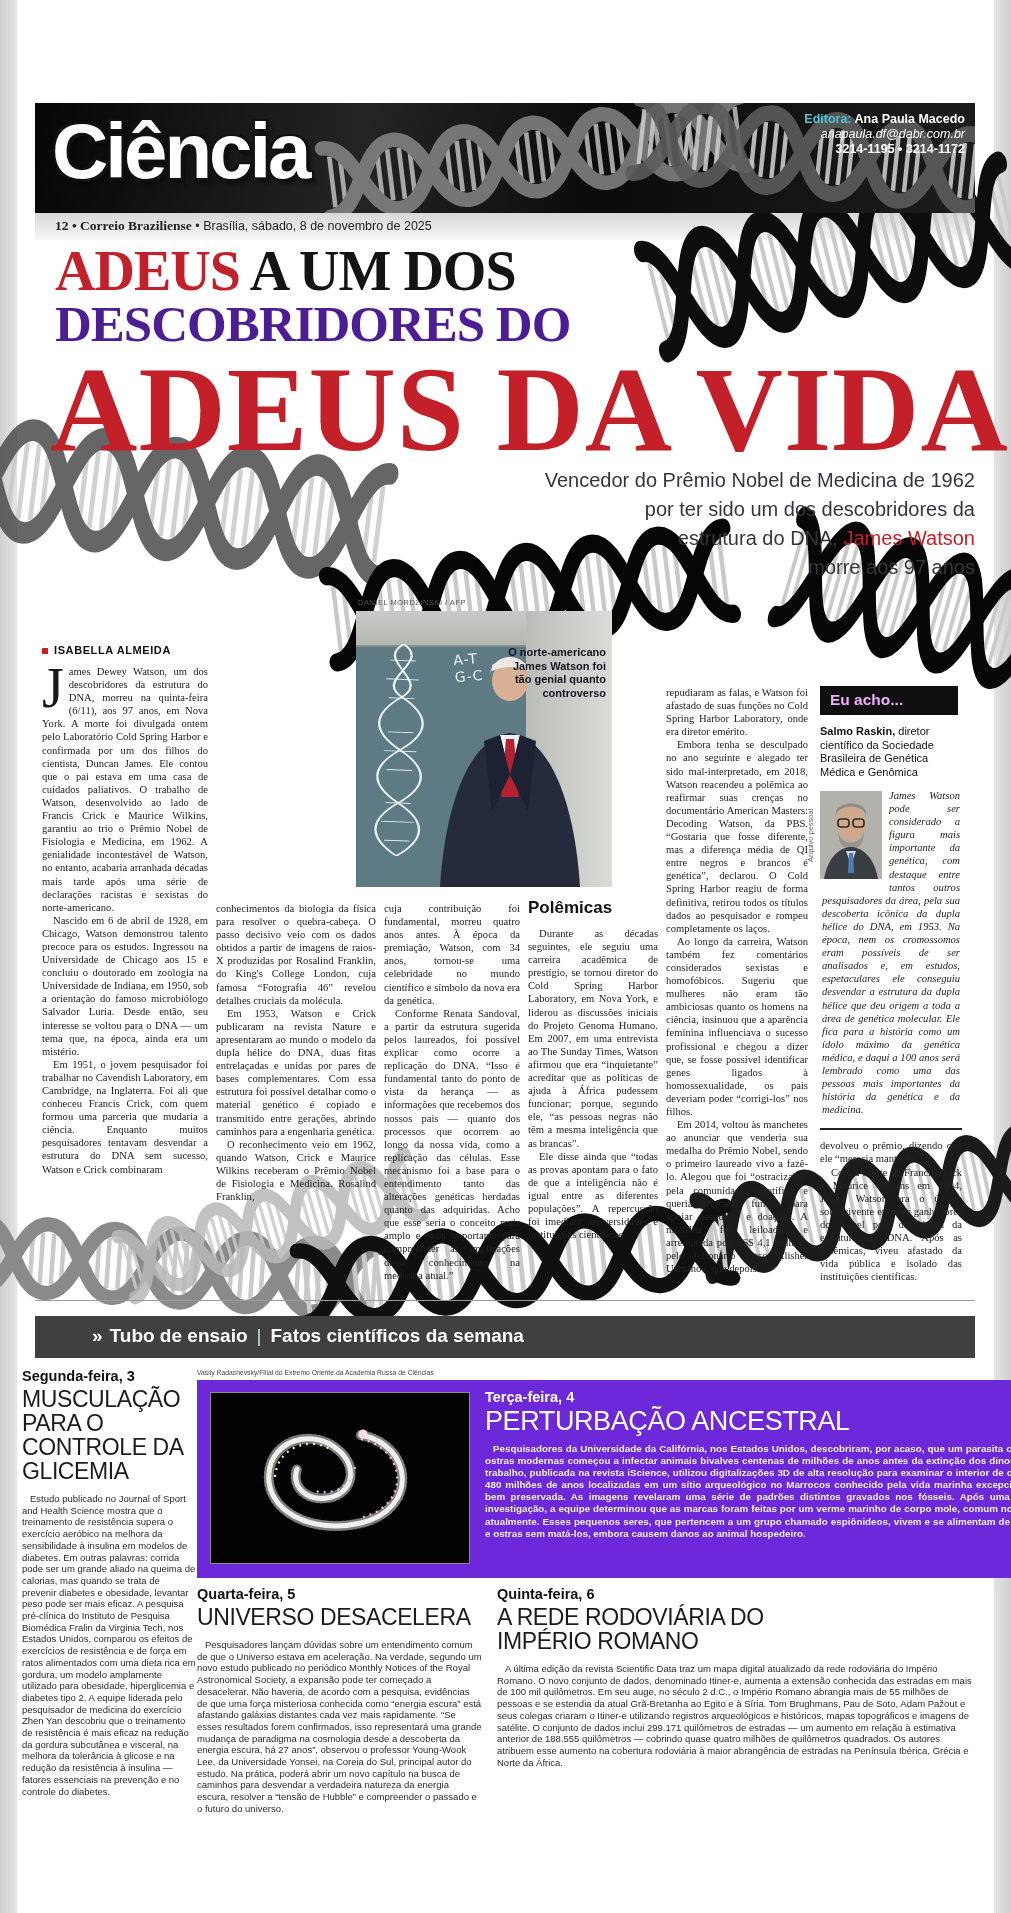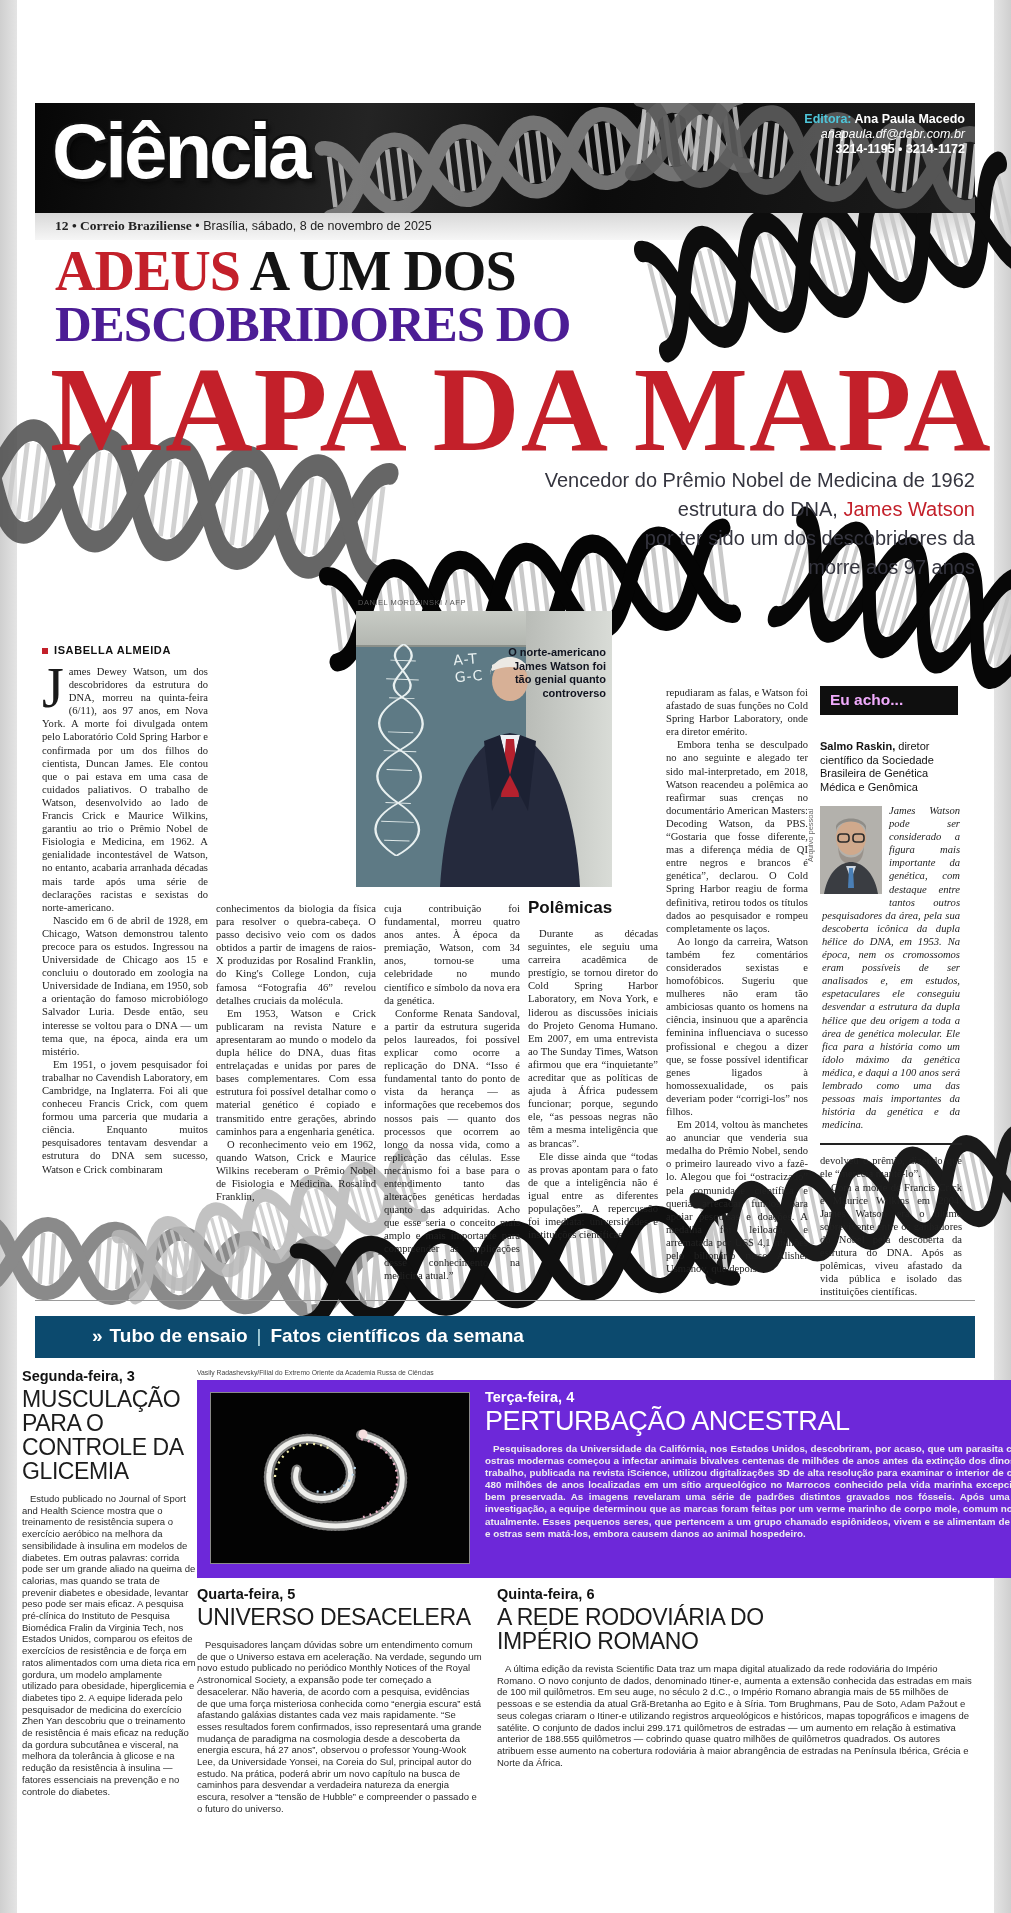--- a/index.html
+++ b/index.html
@@ -70,32 +70,32 @@
   .photo-caption{position:absolute;left:486px;top:646px;width:120px;z-index:5;text-align:right;
      font-family:"Liberation Sans",sans-serif;font-weight:700;font-size:11px;line-height:13.5px;color:#10131f;
      white-space:pre-line;}
   .chalk-helix{position:absolute;left:-62px;top:110px;width:212px;height:58px;transform:rotate(92deg);}
   .watson-fig{position:absolute;left:66px;bottom:0;width:168px;height:246px;}
 
   
   .sidebar{position:absolute;left:820px;top:686px;width:142px;z-index:2;}
   .sidebar-titlebox{background:#0f0f0f;color:#f0abfc;font-family:"Liberation Sans",sans-serif;font-weight:700;
      font-size:15.5px;padding:5px 10px 6px;width:118px;}
-  .sidebar-author{margin-top:25px;font-family:"Liberation Sans",sans-serif;font-size:11px;line-height:13.5px;color:#111;}
+  .sidebar-author{margin-top:10px;font-family:"Liberation Sans",sans-serif;font-size:11px;line-height:13.5px;color:#111;}
   .sidebar-author .nm{font-weight:700;}
   .sidebar-quoteblock{margin-top:10px;}
   .raskin{float:left;width:62px;height:88px;margin:2px 7px 2px 0;}
   .sidebar-quote{margin:2px;font-style:italic;font-size:10.6px;line-height:13.1px;text-align:justify;color:#222;}
   .sidebar-rule{border:none;border-top:2px solid #222;margin:10px 0 9px;}
   .vcredit{position:absolute;left:806px;top:862px;z-index:4;font-family:"Liberation Sans",sans-serif;
      font-size:7.5px;color:#666;transform:rotate(-90deg);transform-origin:0 0;white-space:nowrap;}
 
   
   .pre-rule{position:absolute;left:35px;top:1292px;width:940px;border:none;border-top:1px solid #9a9a9a;z-index:2;}
-  .weekbar{position:absolute;left:35px;top:1316px;width:940px;height:42px;background:#0c4a6e;z-index:4;
+  .weekbar{position:absolute;left:35px;top:1316px;width:940px;height:42px;background:#404040;z-index:4;
      font-family:"Liberation Sans",sans-serif;color:#fff;}
   .weekbar-inner{padding:9px 0 0 57px;font-size:19px;font-weight:700;}
   .weekbar .sep{color:#bfe3ea;font-weight:400;padding:0 9px;}
   .weekbar .arrow{padding-right:7px;}
 
   .day-label{font-family:"Liberation Sans",sans-serif;font-weight:700;font-size:14.5px;color:#111;}
   .week-title{font-family:"Liberation Sans",sans-serif;font-weight:400;font-size:23px;line-height:24px;
      letter-spacing:-.4px;color:#1c1c1c;margin-top:3px;}
   .week-body p{margin:10px 0 0;font-family:"Liberation Sans",sans-serif;font-size:9.5px;line-height:11.7px;
      color:#2a2a2a;text-indent:8px;}
@@ -173,26 +173,26 @@
     </svg>
   <svg class="helix" viewBox="0 0 360 90" preserveAspectRatio="none" style="left:120px;top:1180px;width:300px;height:92px;color:#b8b8b8;opacity:.85;transform:rotate(-16deg)">
       <use href="#helix-sym"></use>
     </svg>
   <svg class="helix" viewBox="0 0 360 90" preserveAspectRatio="none" style="left:300px;top:1212px;width:430px;height:105px;color:#101010;transform:rotate(-6deg)">
       <use href="#helix-sym"></use>
     </svg>
 
   <div class="hl1"><span class="red">ADEUS</span><span> A UM DOS</span></div>
   <div class="hl2">DESCOBRIDORES DO</div>
-  <div class="hl-main">MAPA DA MAPA</div>
+  <div class="hl-main">ADEUS DA VIDA</div>
 
   <div class="deck">
     <div>Vencedor do Prêmio Nobel de Medicina de 1962</div>
+    <div>por ter sido um dos descobridores da</div>
     <div><span>estrutura do DNA, </span><span class="red">James Watson</span></div>
-    <div>por ter sido um dos descobridores da</div>
     <div>morre aos 97 anos</div>
   </div>
 
   <div class="col" id="c1">
     <div class="byline"><span class="byline-bullet"></span><span>ISABELLA ALMEIDA</span></div>
     <div class="ptext dropcap">
         <p>James Dewey Watson, um dos descobridores da estrutura do DNA, morreu na quinta-feira (6/11), aos 97 anos, em Nova York. A morte foi divulgada ontem pelo Laboratório Cold Spring Harbor e confirmada por um dos filhos do cientista, Duncan James. Ele contou que o pai estava em uma casa de cuidados paliativos. O trabalho de Watson, desenvolvido ao lado de Francis Crick e Maurice Wilkins, garantiu ao trio o Prêmio Nobel de Fisiologia e Medicina, em 1962. A genialidade incontestável de Watson, no entanto, acabaria arranhada décadas mais tarde após uma série de declarações racistas e sexistas do norte-americano.</p>
         <p>Nascido em 6 de abril de 1928, em Chicago, Watson demonstrou talento precoce para os estudos. Ingressou na Universidade de Chicago aos 15 e concluiu o doutorado em zoologia na Universidade de Indiana, em 1950, sob a orientação do famoso microbiólogo Salvador Luria. Desde então, seu interesse se voltou para o DNA — um tema que, na época, ainda era um mistério.</p>
         <p>Em 1951, o jovem pesquisador foi trabalhar no Cavendish Laboratory, em Cambridge, na Inglaterra. Foi ali que conheceu Francis Crick, com quem formou uma parceria que mudaria a ciência. Enquanto muitos pesquisadores tentavam desvendar a estrutura do DNA sem sucesso, Watson e Crick combinaram</p>
       </div>

